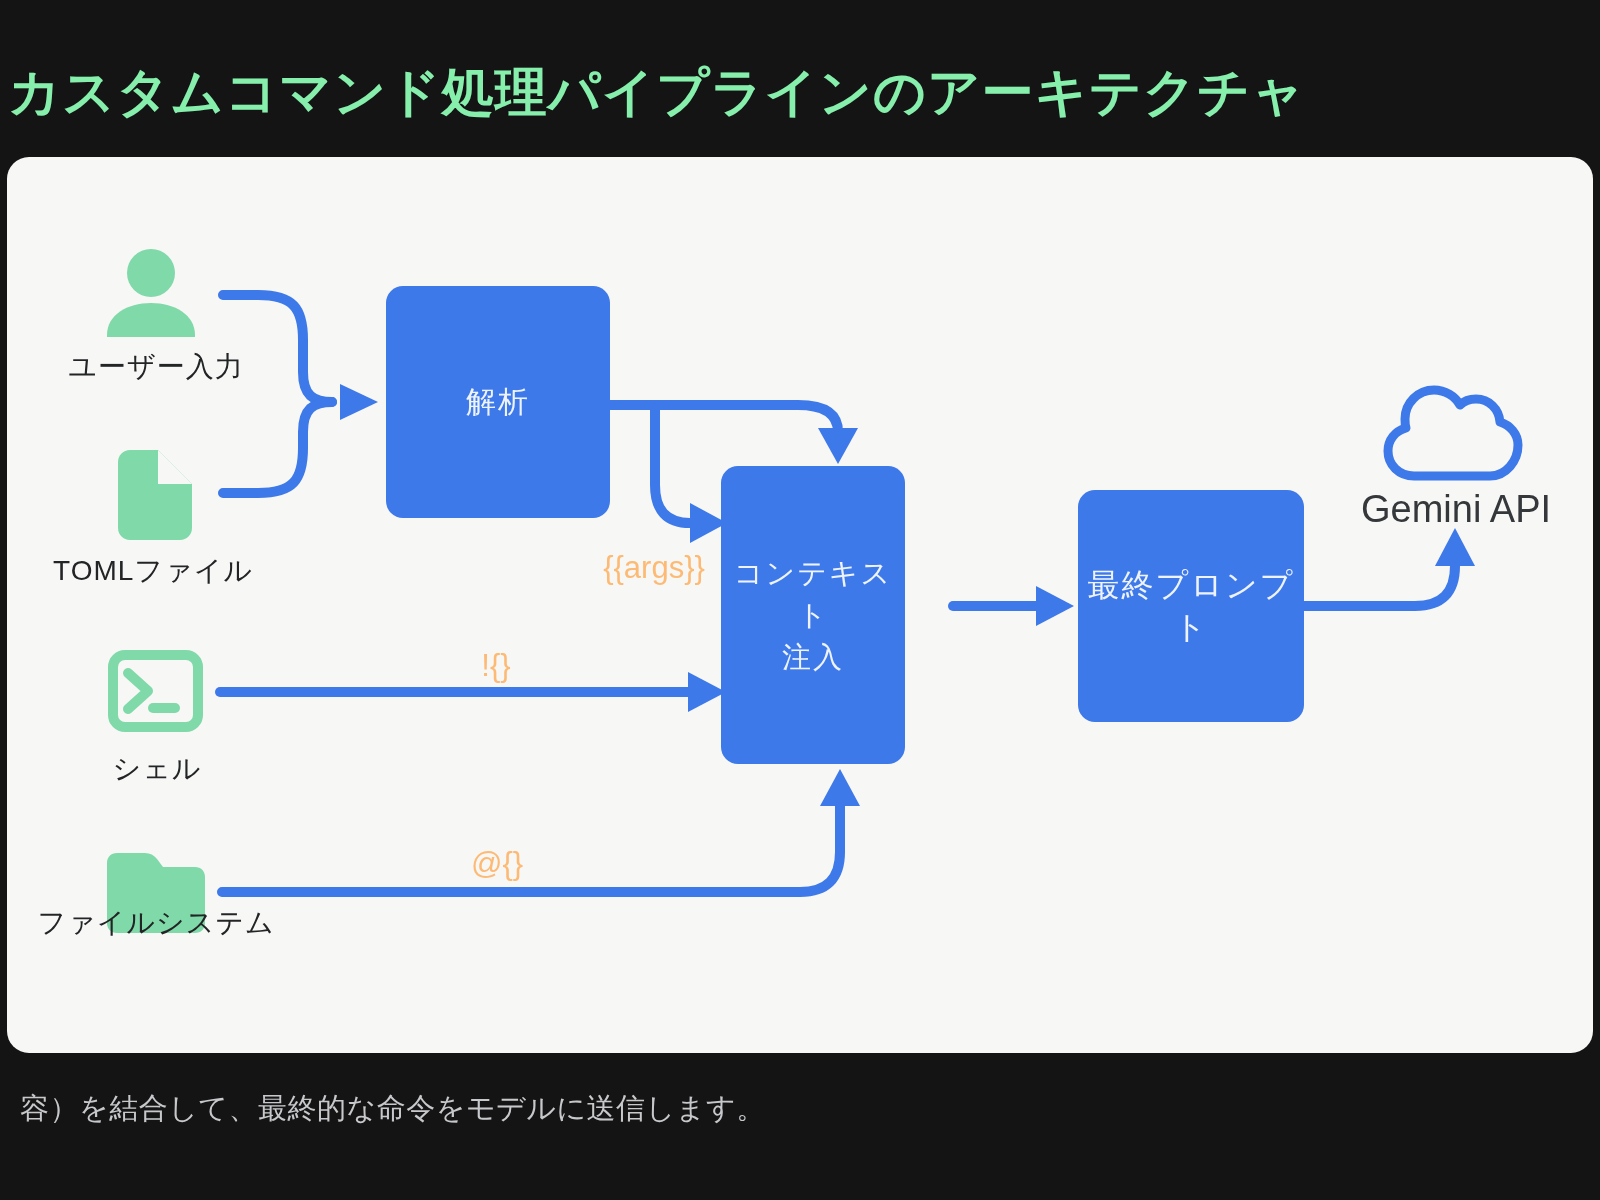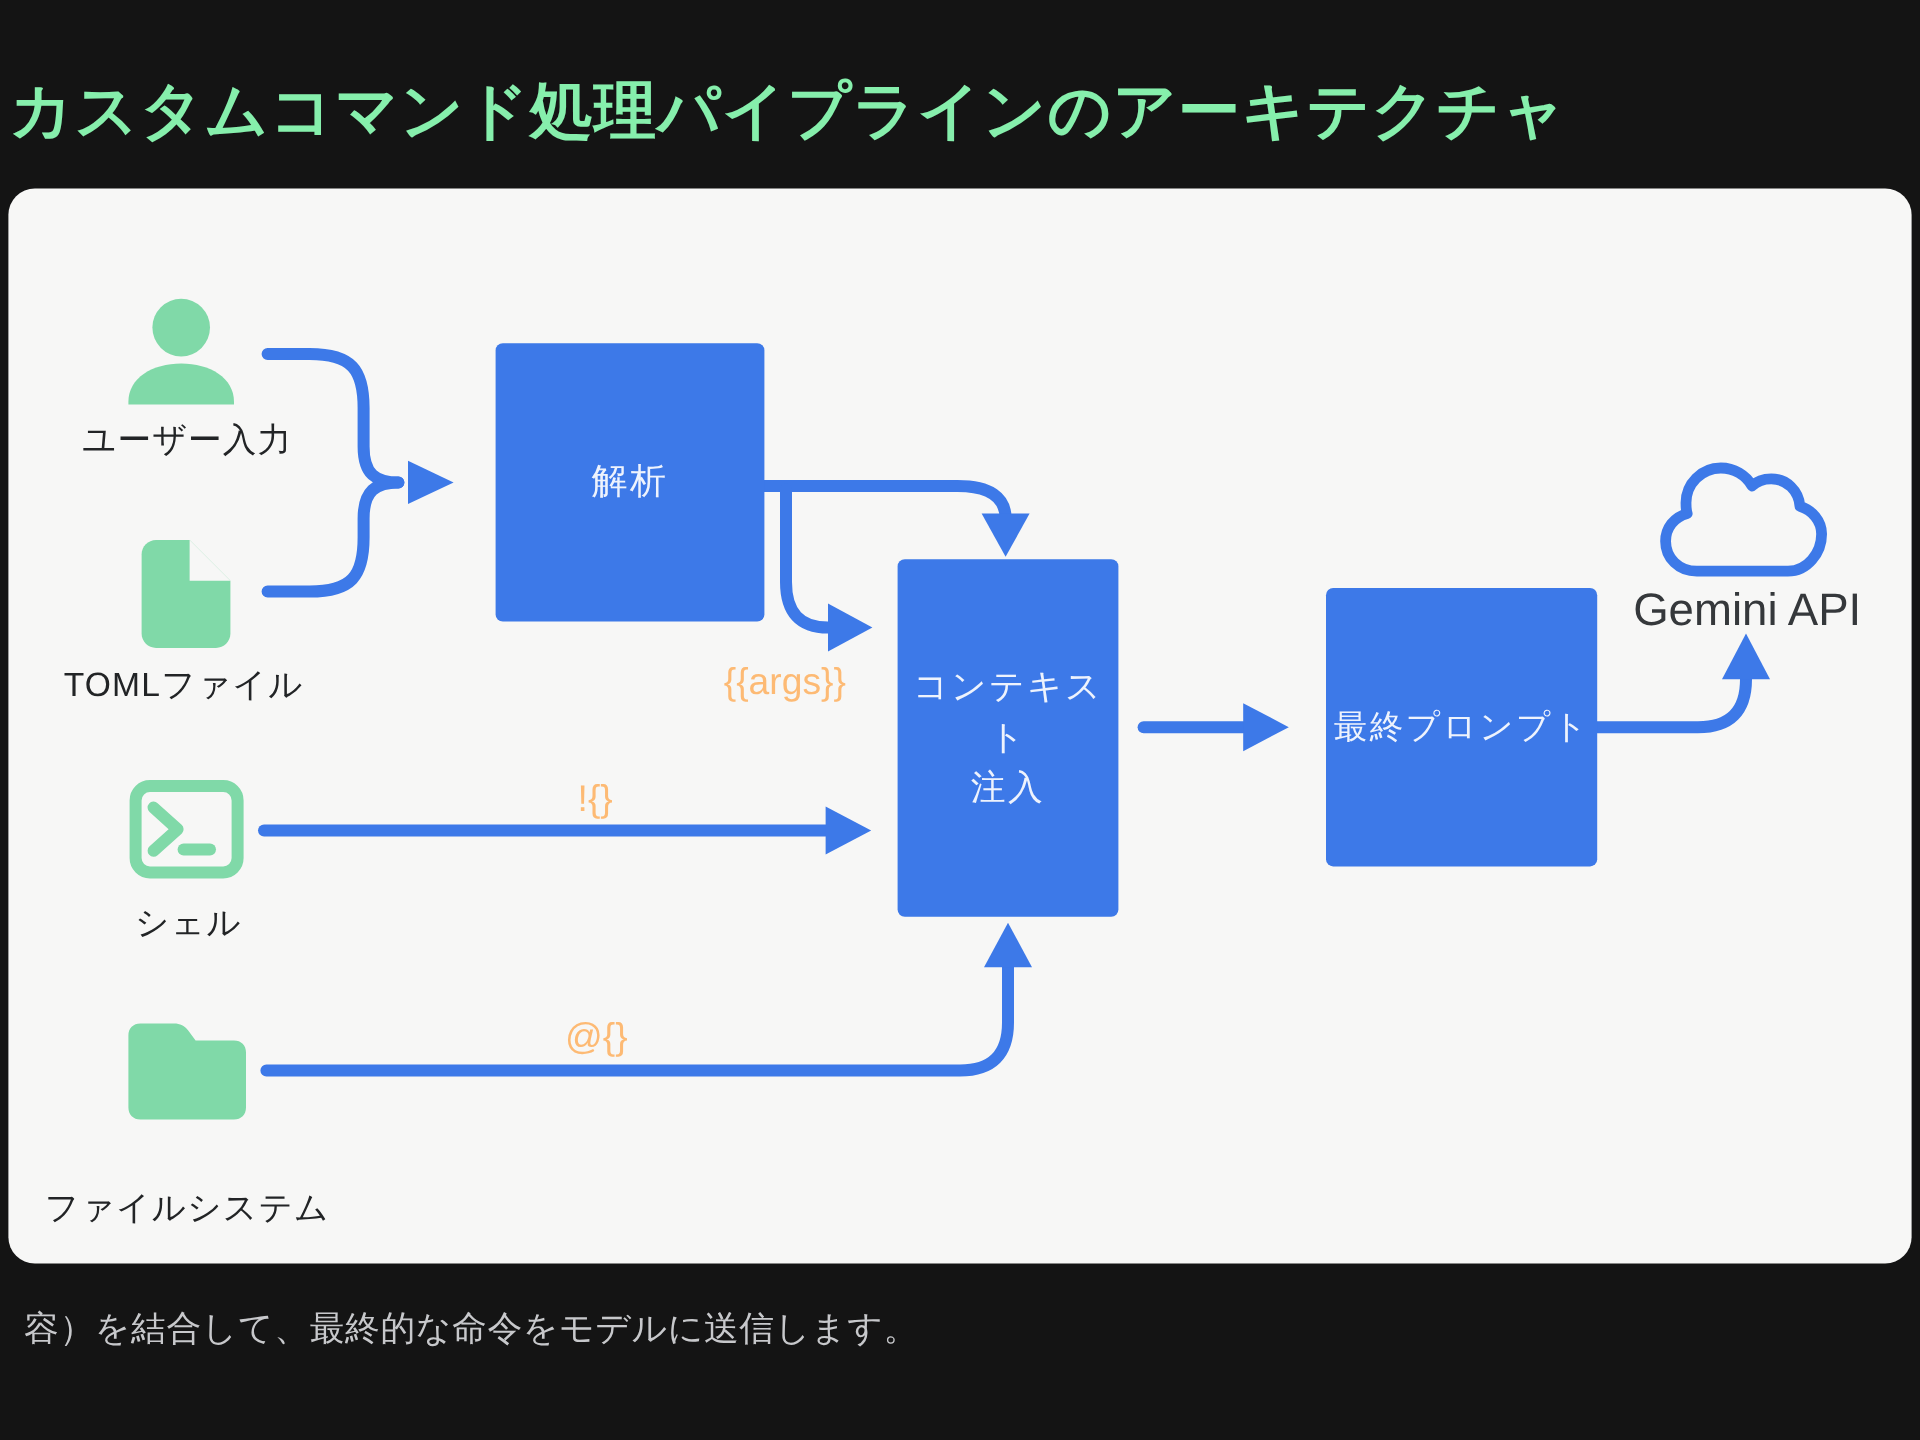--- a/index.html
+++ b/index.html
@@ -28,34 +28,33 @@
   }
   .diagram-svg {
     position: absolute;
     left: 0; top: 0;
     width: 1600px; height: 1200px;
     pointer-events: none;
   }
   .node {
     position: absolute;
     background: #3d79e8;
-    border-radius: 6px;
+    border-radius: 17px;
     display: flex;
     flex-direction: column;
     align-items: center;
     justify-content: center;
     color: #eef3fd;
     text-align: center;
-    margin-left: 27px;
   }
   .node .node-label { font-size: 30px; line-height: 42px; letter-spacing: 2px; }
   .node-parse   { left: 386px; top: 286px; width: 224px; height: 232px; }
   .node-context { left: 721px; top: 466px; width: 184px; height: 298px; }
   .node-final   { left: 1078px; top: 490px; width: 226px; height: 232px; }
-  .node-final .node-label { font-size: 28px; }
+  .node-final .node-label { font-size: 32px; }
   .node-context .node-label { font-size: 29px; }
   .diagram-label {
     position: absolute;
     transform: translateX(-50%);
     font-size: 28px;
     color: #222426;
     white-space: nowrap;
     letter-spacing: 1px;
   }
   .edge-label {
@@ -177,21 +176,21 @@
 <div class="node node-final">
   <div class="node-label">最終プロンプト</div>
 </div>
 
 <div class="diagram-label" style="left:156px; top:348px;">ユーザー入力</div>
 
 <div class="diagram-label" style="left:153px; top:552px;text-align:center;">TOMLファイル</div>
 
 <div class="diagram-label" style="left:157px; top:750px;">シェル</div>
 
-<div class="diagram-label" style="left:156px; top:988px;">ファイルシステム</div>
+<div class="diagram-label" style="left:156px; top:904px;">ファイルシステム</div>
 
 <div class="edge-label" style="left:654px; top:550px;">{{args}}</div>
 
 <div class="edge-label" style="left:496px; top:648px;">!{}</div>
 
 <div class="edge-label" style="left:497px; top:846px;">@{}</div>
 
 <div class="api-label" style="left:1456px; top:488px;">Gemini API</div>
 
 <div class="caption">

